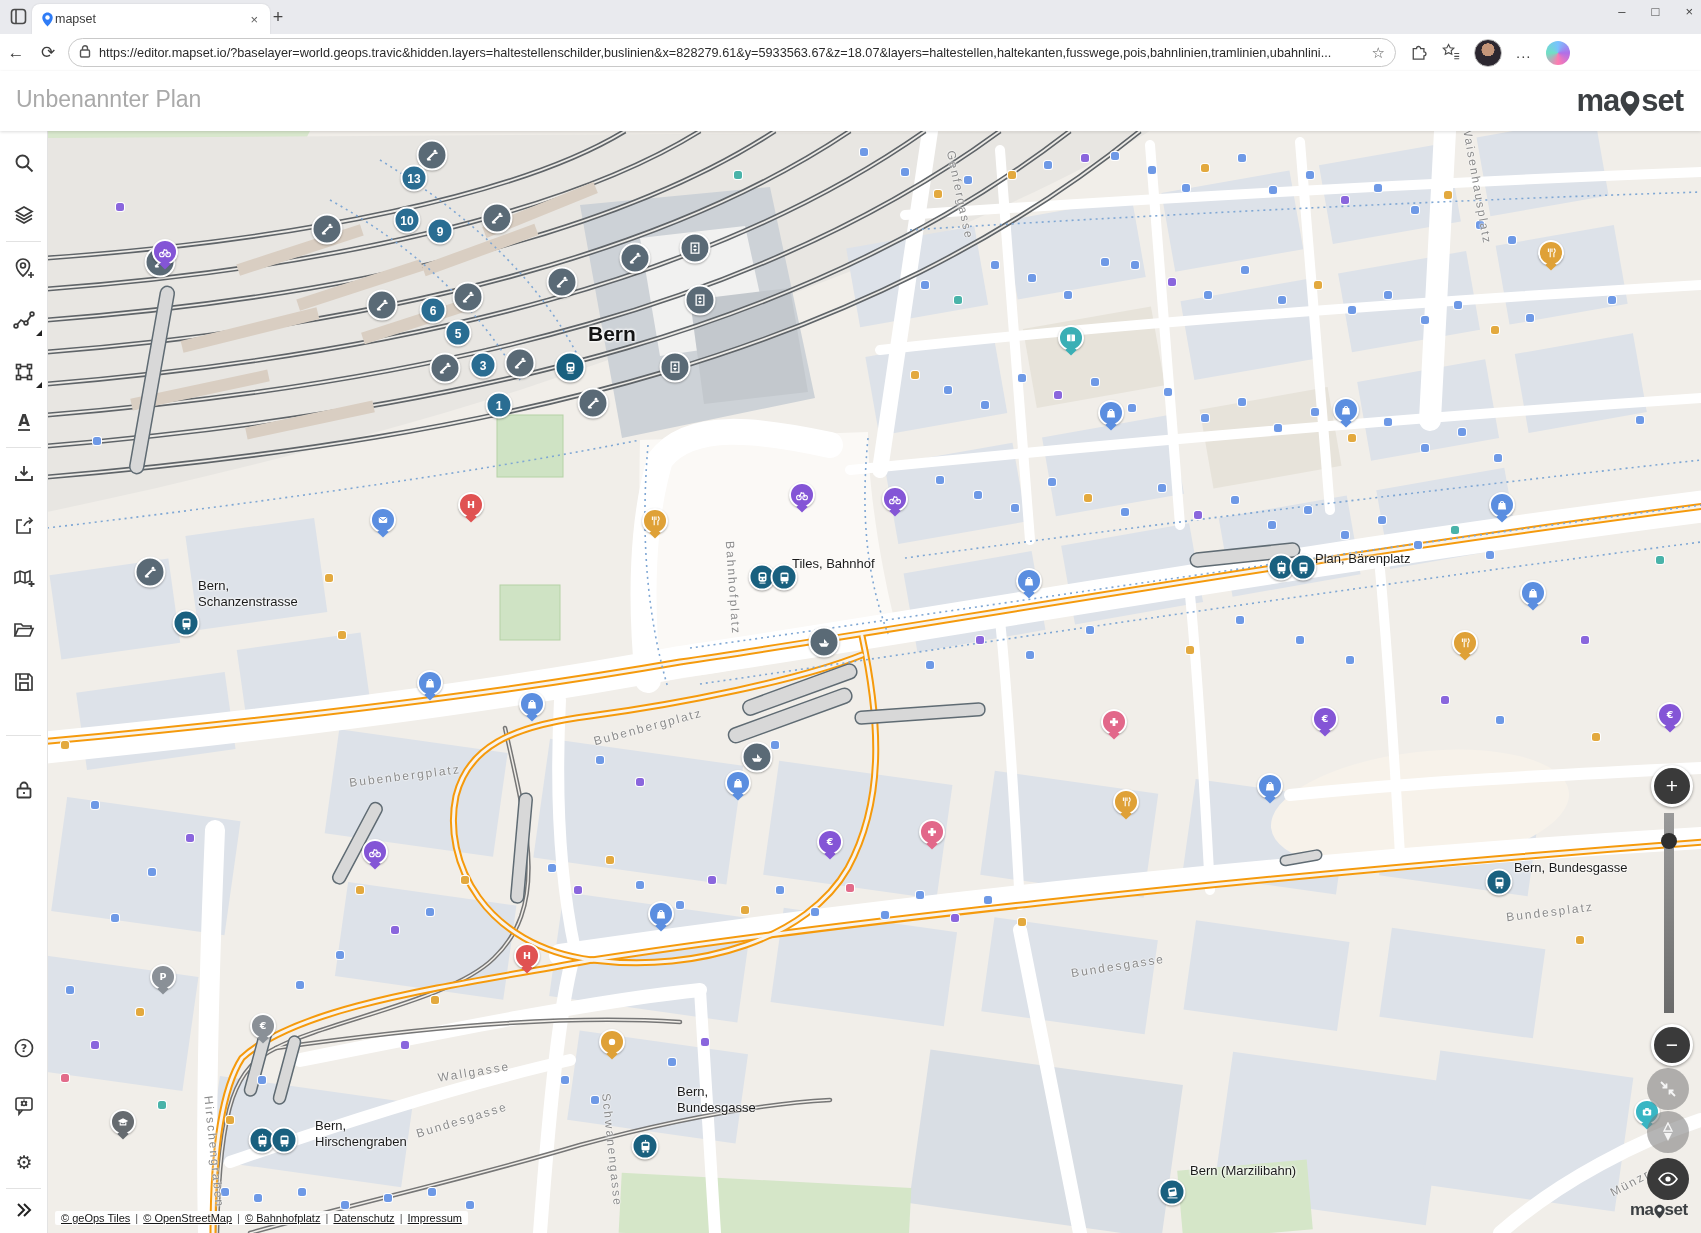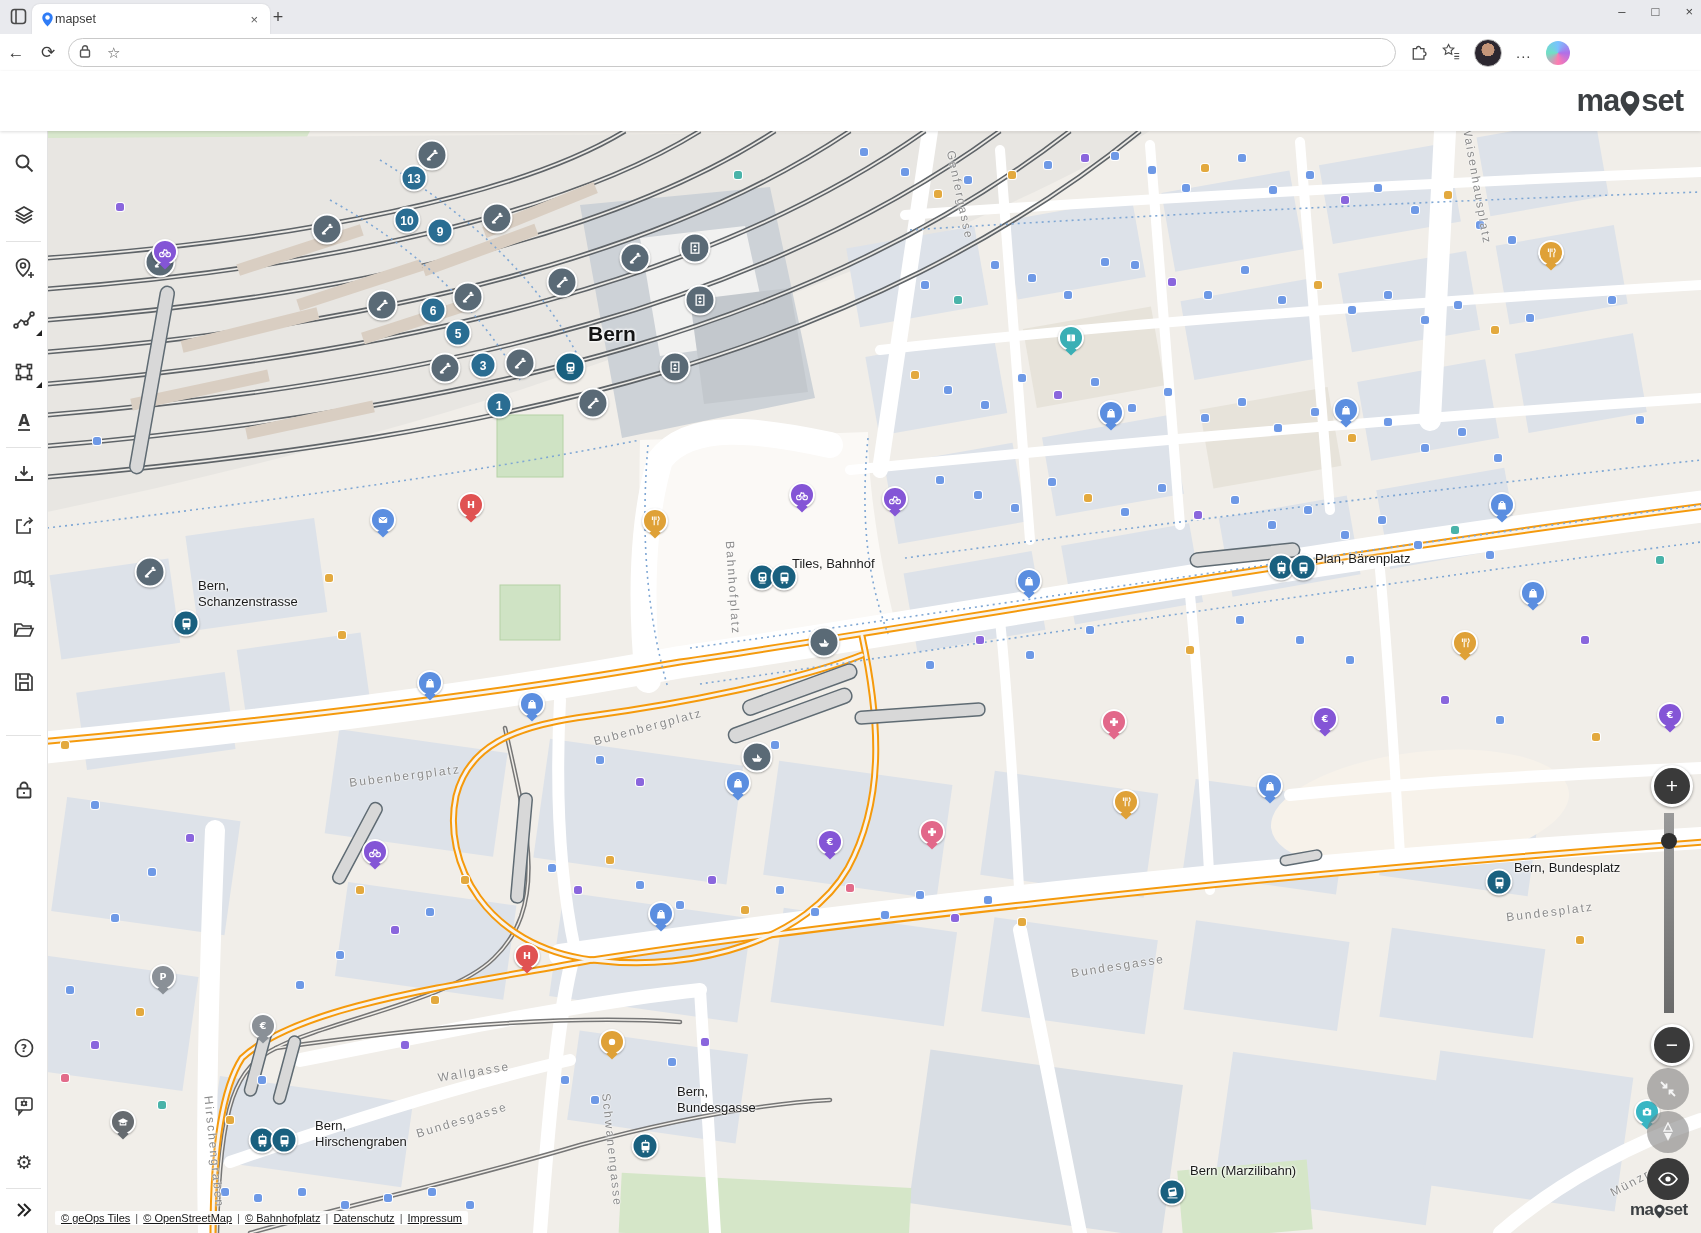--- a/index.html
+++ b/index.html
@@ -812,21 +812,21 @@
       </div>
       <div class="sticon" style="left: 1499px; top: 882px; background: rgb(25, 96, 127);">
         <svg viewBox="0 0 14 14" stroke-width="1">
           <rect x="3" y="2" width="8" height="9" rx="1.6" fill="#fff"></rect>
           <rect x="4.2" y="3.8" width="5.6" height="2.6" fill="#19607f"></rect>
           <circle cx="4.9" cy="12.2" r="1" fill="#fff"></circle>
           <circle cx="9.1" cy="12.2" r="1" fill="#fff"></circle>
         </svg>
       </div>
       <div class="stop-label" style="left: 1514px; top: 860px;">
-        <div>Bern, Bundesplatz</div>
+        <div>Bern, Bundesgasse</div>
       </div>
       <div class="sticon" style="left: 262px; top: 1140px; background: rgb(25, 96, 127);">
         <svg viewBox="0 0 14 14" stroke-width="1">
           <line x1="7" y1="0.4" x2="7" y2="2.2" stroke="#fff"></line>
           <rect x="3" y="2.2" width="8" height="8.8" rx="1.6" fill="#fff"></rect>
           <rect x="4.4" y="4" width="5.2" height="2.4" fill="#19607f"></rect>
           <circle cx="4.9" cy="12.2" r="1" fill="#fff"></circle>
           <circle cx="9.1" cy="12.2" r="1" fill="#fff"></circle>
         </svg>
       </div>
@@ -905,20 +905,21 @@
 <div class="watermark">
   <span>ma</span>
     <svg width="11" height="15" viewBox="0 0 20 27">
       <path d="M10 1 C4.7 1 .6 5.2 .6 10.4 C.6 17.4 10 26 10 26 S19.4 17.4 19.4 10.4 C19.4 5.2 15.3 1 10 1 Z" fill="#3c4043"></path>
       <circle cx="10" cy="10" r="4" fill="#fff"></circle>
     </svg>
     <span>set</span>
 </div>
 
 <div class="appheader">
+  <input class="plan-title" value="" placeholder="Unbenannter Plan" style="">
   <div class="logo">
     <span>ma</span>
       <svg width="20" height="27" viewBox="0 0 20 27">
         <path d="M10 1 C4.7 1 .6 5.2 .6 10.4 C.6 17.4 10 26 10 26 S19.4 17.4 19.4 10.4 C19.4 5.2 15.3 1 10 1 Z" fill="#3c4043"></path>
         <circle cx="10" cy="10" r="4.2" fill="#fff"></circle>
       </svg>
       <span>set</span>
   </div>
 </div>
 
@@ -1087,20 +1088,21 @@
 <div class="urlrow">
   <span class="navbtn">←</span>
   <span class="navbtn">⟳</span>
   <div class="pill">
     <span class="lock">
       <svg width="12" height="14" viewBox="0 0 12 14">
           <rect x="1.5" y="6" width="9" height="7" rx="1.2" fill="none" stroke="#555" stroke-width="1.4"></rect>
           <path d="M3.5,6 V4.2 a2.5,2.5 0 0 1 5,0 V6" fill="none" stroke="#555" stroke-width="1.4"></path>
         </svg>
     </span>
+    <span class="url">https://editor.mapset.io/?baselayer=world.geops.travic&amp;hidden.layers=haltestellenschilder,buslinien&amp;x=828279.61&amp;y=5933563.67&amp;z=18.07&amp;layers=haltestellen,haltekanten,fusswege,pois,bahnlinien,tramlinien,ubahnlini...</span>
     <span class="fav">☆</span>
   </div>
   <div class="chromeicons">
     <span>
       <svg width="18" height="18" viewBox="0 0 22 22">
           <path d="M4,8 h4 a2.5,2.5 0 1 1 5,0 h4 v4 a2.5,2.5 0 1 1 0,5 v4 H4 z" fill="none" stroke="#4d4d4d" stroke-width="1.6"></path>
         </svg>
     </span>
     <span>
       <svg width="18" height="18" viewBox="0 0 22 22">

